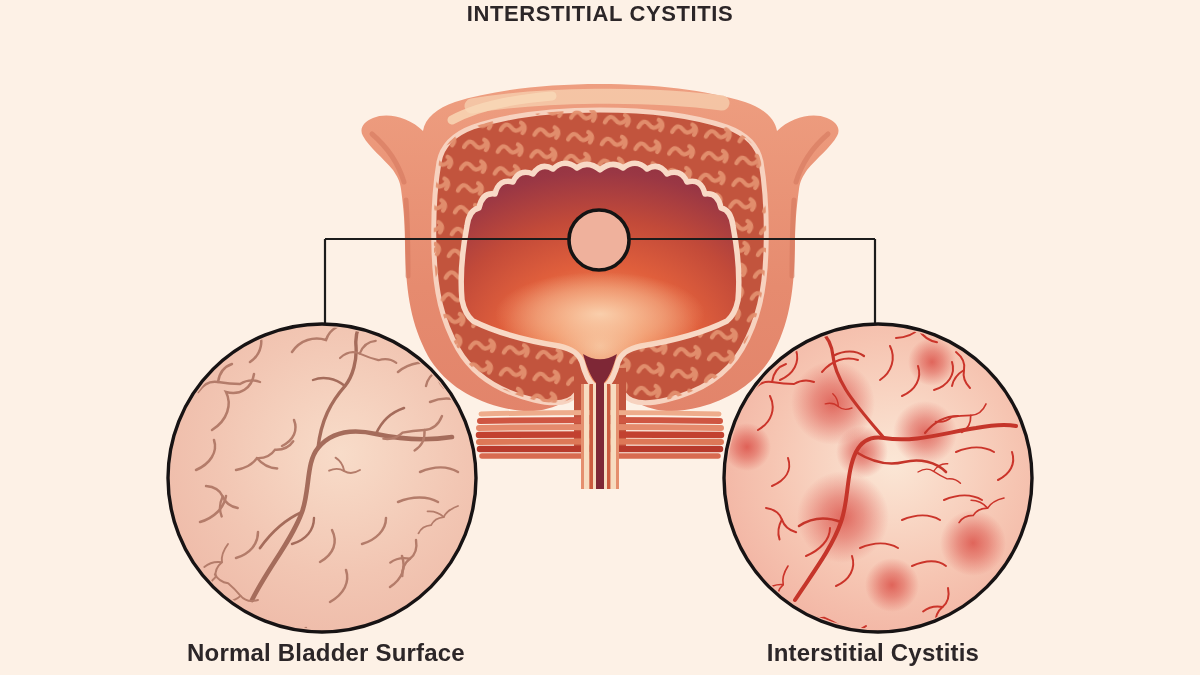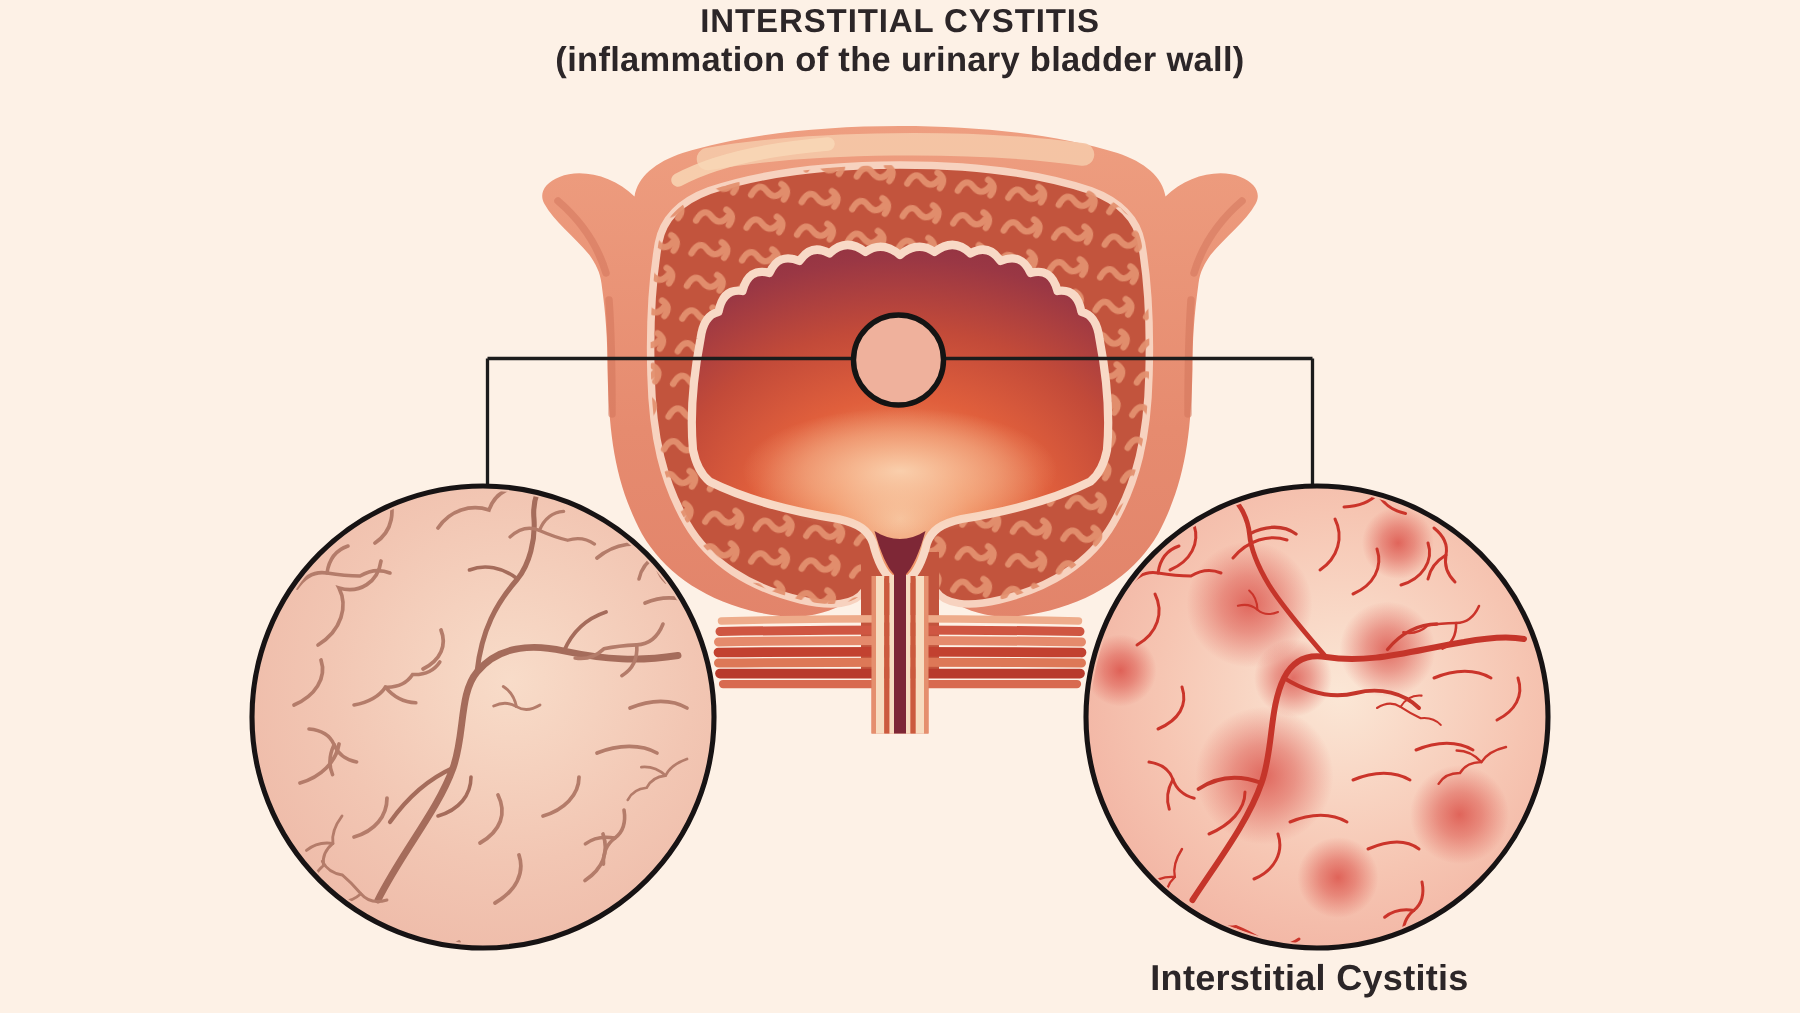--- a/index.html
+++ b/index.html
@@ -330,18 +330,18 @@
         <use href="#tw2" transform="translate(948,588) rotate(40)"></use>
         <use href="#tw1" transform="translate(918,472) rotate(24) scale(.7)"></use>
         <use href="#tw2" transform="translate(852,408) rotate(120) scale(.7)"></use>
       </g>
     </g>
   </g>
 </svg>
 
   <div class="title-wrap">
     <div class="title-line1">INTERSTITIAL CYSTITIS</div>
-    <div class="title-line2">(inflammation of the urinary bladder wall)</div>
   </div>
 
+  <div id="label-left" class="inset-label">Normal Bladder Surface</div>
   <div id="label-right" class="inset-label">Interstitial Cystitis</div>
 
 </div>
 
 </body></html>

